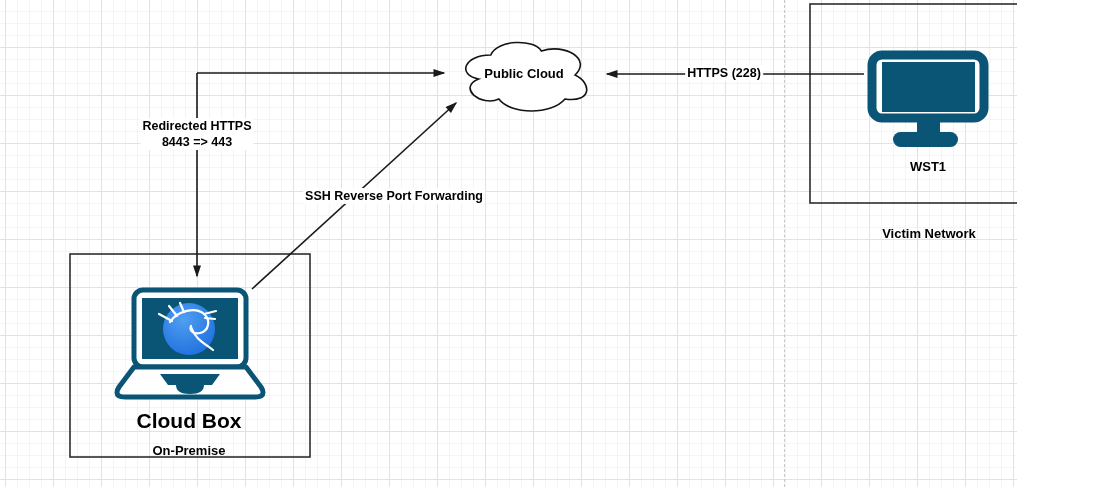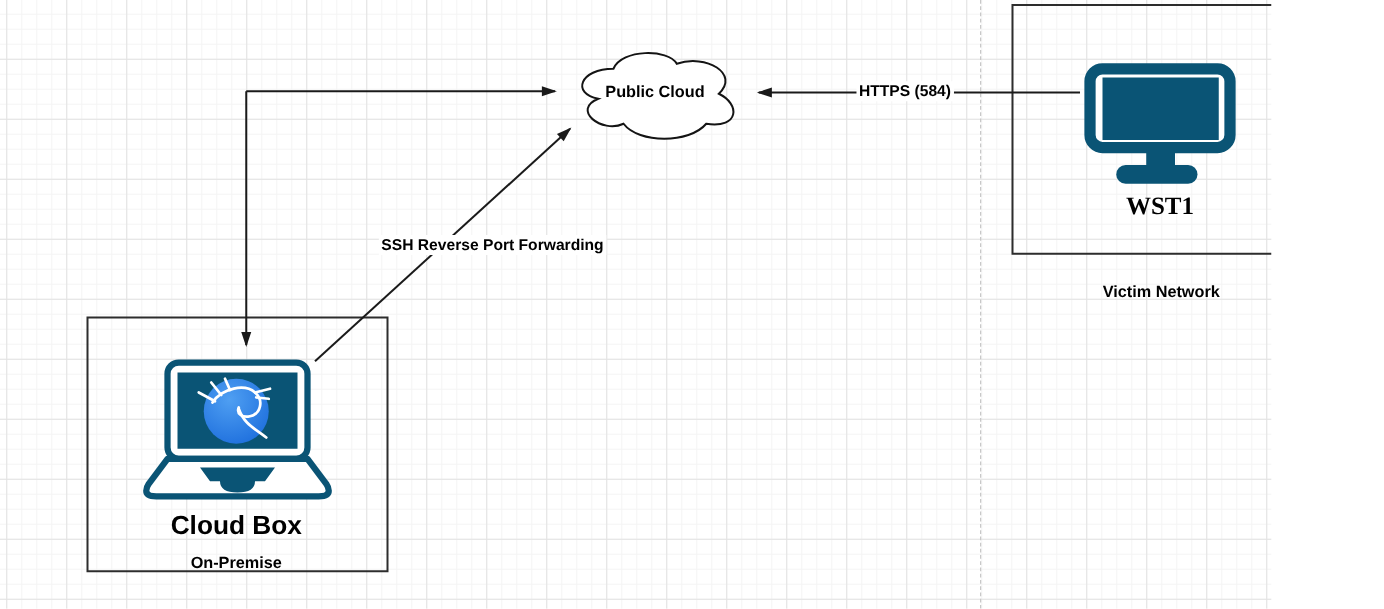--- a/index.html
+++ b/index.html
@@ -36,21 +36,21 @@
     position: absolute;
     transform: translate(-50%, -50%);
     font-weight: bold;
     color: #000;
     white-space: nowrap;
     text-align: center;
   }
   .node-lbl   { font-size: 13px; }
   .edge-lbl   { font-size: 12.5px; background: #ffffff; padding: 0 2px; line-height: 16px; }
   .big-lbl    { font-size: 21px; }
-  .mid-lbl    { font-size: 20px; font-family: Liberation Serif, serif; }
+  .mid-lbl    { font-size: 13px; }
 </style>
 </head>
 <body>
 
 <div class="canvas">
 
   <div class="page-guide"></div>
 
   <svg class="layer" viewBox="0 0 1107 487">
     <defs>
@@ -107,18 +107,22 @@
   <div class="lbl node-lbl" style="left:524px; top:73px;">Public Cloud</div>
 
   <div class="lbl big-lbl" style="left:189px; top:421px;">Cloud Box</div>
 
   <div class="lbl mid-lbl" style="left:928px; top:166px;">WST1</div>
 
   <div class="lbl node-lbl" style="left:189px; top:450px;">On-Premise</div>
 
   <div class="lbl node-lbl" style="left:929px; top:233px;">Victim Network</div>
 
+  <div class="lbl edge-lbl" style="left:197px; top:134px;">
+    <div>Redirected HTTPS</div>
+    <div>8443 =&gt; 443</div>
+  </div>
 
   <div class="lbl edge-lbl" style="left:357px; top:196px;margin-left:37px;">SSH Reverse Port Forwarding</div>
 
-  <div class="lbl edge-lbl" style="left:724px; top:73px;">HTTPS (584)</div>
+  <div class="lbl edge-lbl" style="left:724px; top:73px;">HTTPS (228)</div>
 
 </div>
 
 </body></html>

